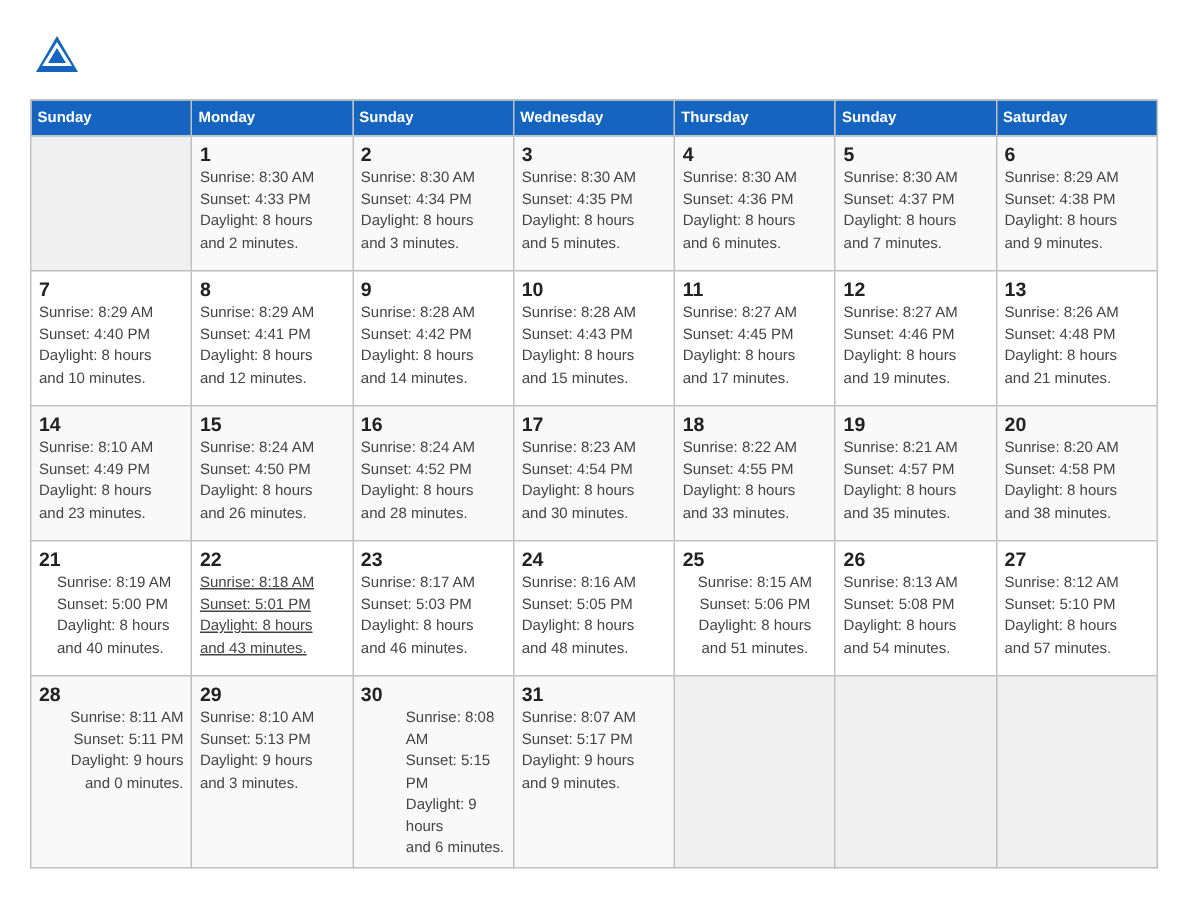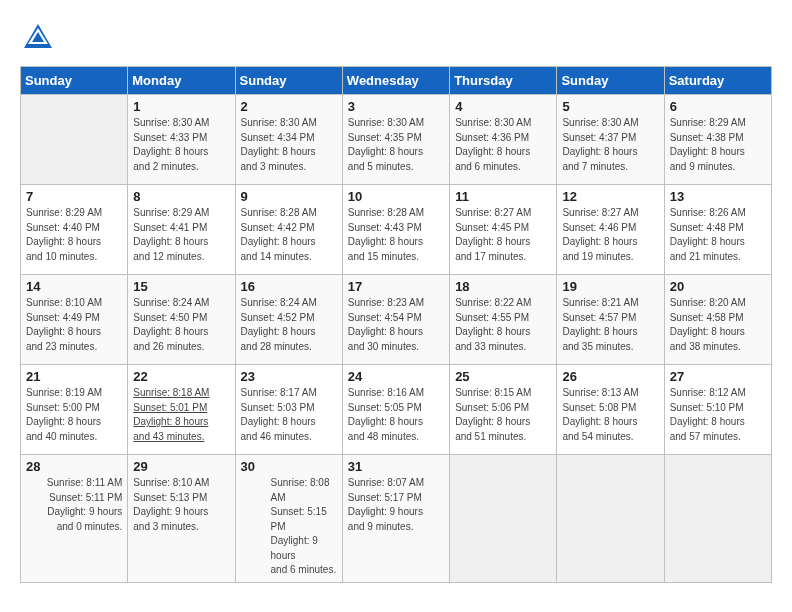--- a/index.html
+++ b/index.html
@@ -46,21 +46,21 @@
       color: #444;
     }
     table {
       width: 100%;
       border-collapse: collapse;
       table-layout: fixed;
     }
     thead tr th {
       background: #1565c0;
       color: #fff;
-      font-size: 13px;
+      font-size: 10px;
       font-weight: bold;
       padding: 6px 4px;
       text-align: left;
       border: 1px solid #c0c0c0;
     }
     tbody tr td {
       border: 1px solid #c0c0c0;
       vertical-align: top;
       padding: 4px 5px;
       min-height: 80px;
@@ -265,21 +265,21 @@
           <span class="day-num">20</span>
           <div class="day-info" style="white-space: pre-line;">Sunrise: 8:20 AM
 Sunset: 4:58 PM
 Daylight: 8 hours
 and 38 minutes.</div>
         </td>
       </tr>
       <tr>
         <td>
           <span class="day-num">21</span>
-          <div class="day-info" style="white-space: pre-line;">Sunrise: 8:19 AM
+          <div class="day-info" style="white-space: pre-line; margin-left: 12px;">Sunrise: 8:19 AM
 Sunset: 5:00 PM
 Daylight: 8 hours
 and 40 minutes.</div>
         </td>
         <td>
           <span class="day-num">22</span>
           <div class="day-info" style="white-space: pre-line; text-decoration: underline;">Sunrise: 8:18 AM
 Sunset: 5:01 PM
 Daylight: 8 hours
 and 43 minutes.</div>
@@ -293,21 +293,21 @@
         </td>
         <td>
           <span class="day-num">24</span>
           <div class="day-info" style="white-space: pre-line;">Sunrise: 8:16 AM
 Sunset: 5:05 PM
 Daylight: 8 hours
 and 48 minutes.</div>
         </td>
         <td>
           <span class="day-num">25</span>
-          <div class="day-info" style="white-space: pre-line;">Sunrise: 8:15 AM
+          <div class="day-info" style="white-space: pre-line; text-align: center;">Sunrise: 8:15 AM
 Sunset: 5:06 PM
 Daylight: 8 hours
 and 51 minutes.</div>
         </td>
         <td>
           <span class="day-num">26</span>
           <div class="day-info" style="white-space: pre-line;">Sunrise: 8:13 AM
 Sunset: 5:08 PM
 Daylight: 8 hours
 and 54 minutes.</div>

